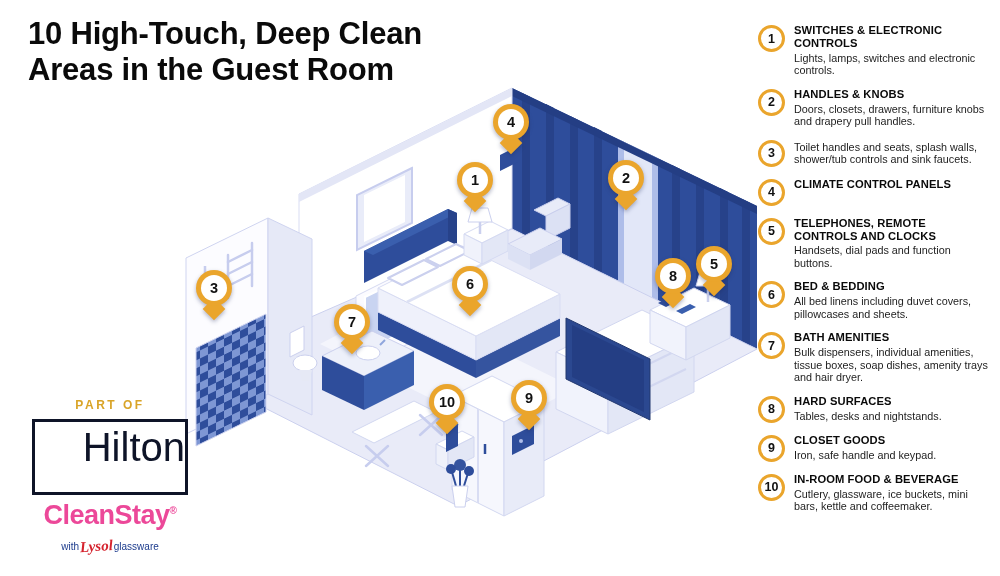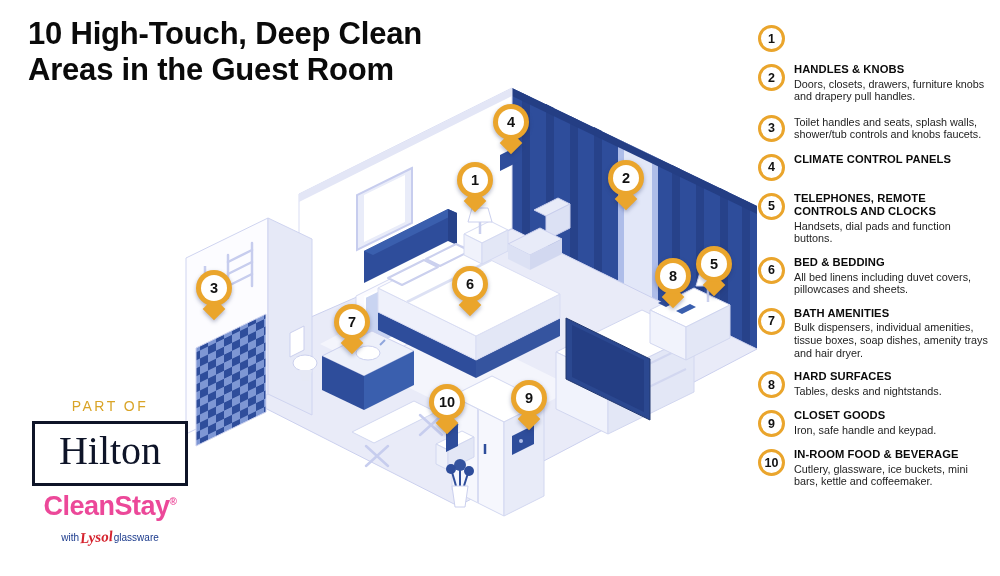--- a/index.html
+++ b/index.html
@@ -24,23 +24,23 @@
   .legend-item{display:flex;gap:9px;margin-bottom:11px;}
   .legend-num{width:27px;height:27px;box-sizing:border-box;border:3.5px solid #EAA52C;
               border-radius:50%;display:flex;align-items:center;justify-content:center;
               font-weight:800;font-size:12.5px;flex:0 0 auto;margin-top:1px;color:#111;}
   .legend-text{min-width:0;}
   .legend-title{font-weight:800;font-size:11.2px;line-height:1.15;color:#0a0a0a;letter-spacing:.1px;}
   .legend-desc{font-size:10.8px;line-height:1.16;color:#1d1d1d;margin-top:2px;}
   .legend-desc:empty{display:none;}
   
   .brand{position:absolute;left:30px;top:398px;width:160px;text-align:center;}
-  .part-of{color:#D9A427;font-size:14px;font-weight:400;letter-spacing:2.5px;}
-  .hilton-box{margin:7px auto 0;border:3px solid #0E1428;width:150px;padding:3px 0 9px;
-              font-family:Liberation Serif, serif;font-size:40px;color:#0E1428;}
+  .part-of{color:#D9A427;font-size:12px;font-weight:700;letter-spacing:2.5px;}
+  .hilton-box{margin:7px auto 0;border:3px solid #0E1428;width:150px;padding:3px 0 22px;
+              font-family:Liberation Sans, sans-serif;font-size:40px;color:#0E1428;text-align:right;}
   .cleanstay{margin-top:5px;color:#ec4899;font-size:27px;font-weight:800;letter-spacing:-.5px;}
   .cleanstay sup{font-size:10px;font-weight:700;}
   .lysol-row{margin-top:7px;font-size:10px;color:#1B3A8C;display:flex;justify-content:center;
              align-items:center;gap:1px;}
   .lysol{font-family:"Liberation Serif",serif;font-style:italic;font-weight:700;color:#D5232E;
          font-size:15px;transform:rotate(-4deg);display:inline-block;}
 </style>
 </head>
 <body>
 
@@ -279,32 +279,36 @@
   <div class="pin" style="left:447px;top:436px;">
     <div class="pin-tail"></div>
     <div class="pin-head">
         <span class="pin-num">10</span>
       </div>
   </div>
 
   <div class="legend">
     <div class="legend-item">
       <div class="legend-num">1</div>
+      <div class="legend-text">
+        <div class="legend-title">SWITCHES &amp; ELECTRONIC CONTROLS</div>
+        <div class="legend-desc">Lights, lamps, switches and electronic controls.</div>
+      </div>
     </div>
     <div class="legend-item">
       <div class="legend-num">2</div>
       <div class="legend-text">
         <div class="legend-title">HANDLES &amp; KNOBS</div>
         <div class="legend-desc">Doors, closets, drawers, furniture knobs and drapery pull handles.</div>
       </div>
     </div>
     <div class="legend-item">
       <div class="legend-num">3</div>
       <div class="legend-text">
-        <div class="legend-desc">Toilet handles and seats, splash walls, shower/tub controls and knobs faucets.</div>
+        <div class="legend-desc">Toilet handles and seats, splash walls, shower/tub controls and sink faucets.</div>
       </div>
     </div>
     <div class="legend-item">
       <div class="legend-num">4</div>
       <div class="legend-text">
         <div class="legend-title">CLIMATE CONTROL PANELS</div>
 
       </div>
     </div>
     <div class="legend-item">

